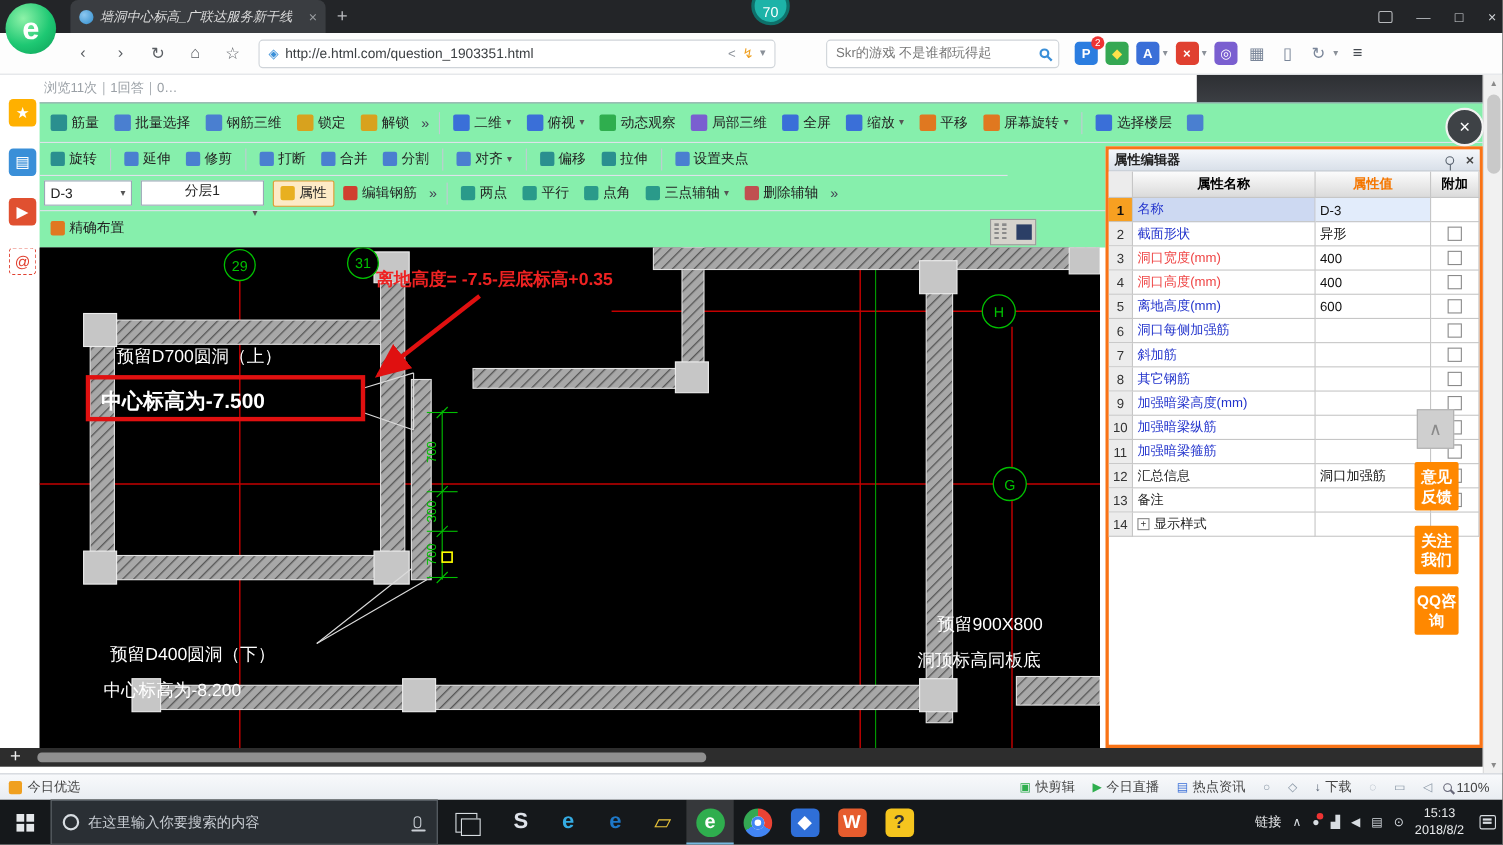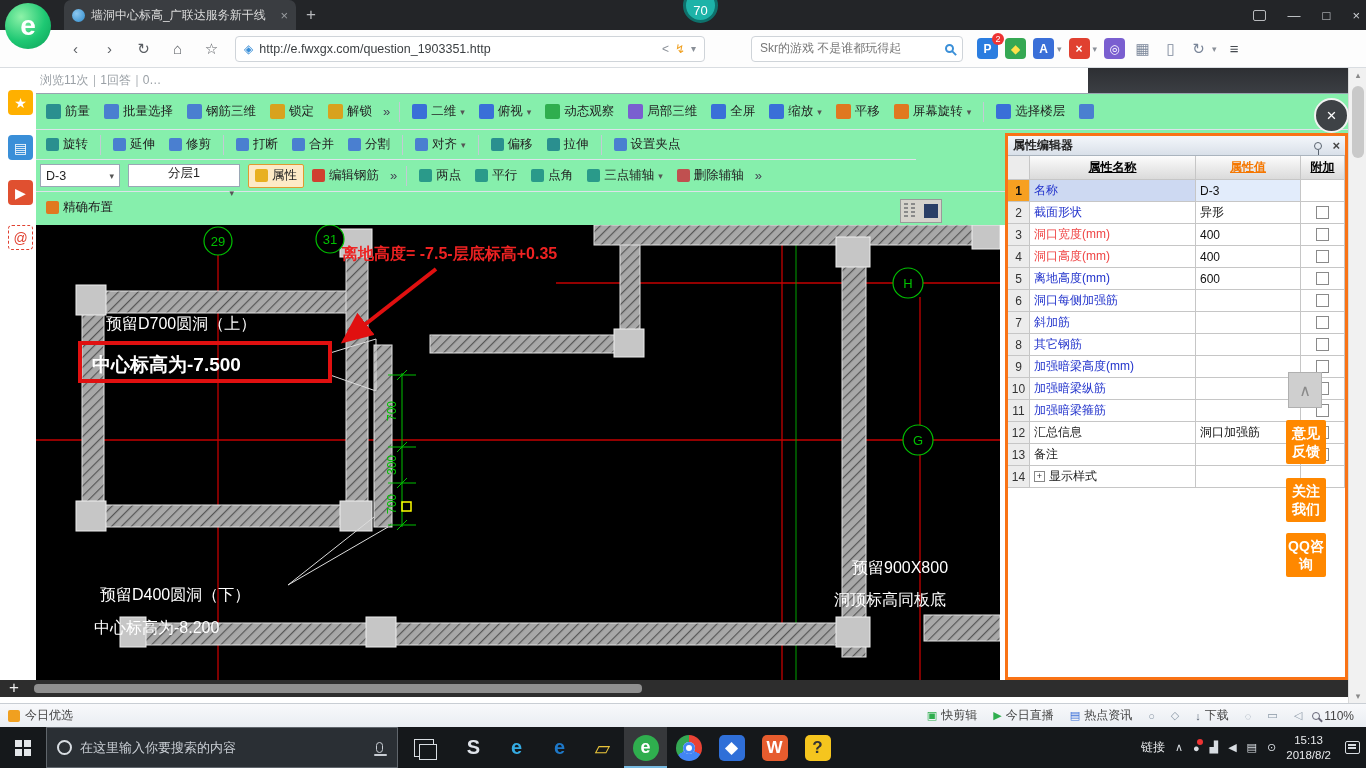--- a/index.html
+++ b/index.html
@@ -1,21 +1,21 @@
 <!DOCTYPE html>
 <html><head>
 <meta charset="utf-8">
 <style>
 *{margin:0;padding:0;box-sizing:border-box;}
 html,body{width:1366px;height:768px;overflow:hidden;background:#000;
   font-family:"Liberation Sans","DejaVu Sans",sans-serif;}
 .screen{position:relative;width:1366px;height:768px;background:#fff;overflow:hidden;}
 
 
-.tabbar{position:absolute;left:0;top:0;width:1366px;height:30px;background:#232528;}
+.tabbar{position:absolute;left:0;top:0;width:1366px;height:30px;background:#232528;font-style:italic;}
 .logo{position:absolute;left:5px;top:3px;width:46px;height:46px;z-index:40;}
 .logo .ring{display:flex;width:46px;height:46px;border-radius:50%;align-items:center;justify-content:center;
   background:radial-gradient(circle at 35% 30%,#8df2a8,#1ec873 55%,#0b9e56);color:#fff;font-size:28px;font-weight:bold;}
 .tab{position:absolute;left:64px;top:0;width:232px;height:30px;background:#3a3d41;border-radius:7px 7px 0 0;
   display:flex;align-items:center;gap:6px;padding:0 8px;color:#dcdcdc;font-size:12px;}
 .favicon{width:13px;height:13px;border-radius:50%;background:radial-gradient(circle at 35% 35%,#8cc7f0,#2f8ccc);flex:none;}
 .tabtitle{flex:1;overflow:hidden;white-space:nowrap;text-overflow:ellipsis;}
 .tabclose{color:#9a9da1;font-size:13px;cursor:default;}
 .newtab{position:absolute;left:306px;top:4px;color:#b8babd;font-size:17px;line-height:22px;}
 .wincontrols{position:absolute;right:6px;top:0;height:30px;display:flex;align-items:center;gap:22px;color:#cfd2d6;font-size:13px;}
@@ -95,21 +95,21 @@
 
 
 .panel{position:absolute;left:1005px;top:65px;width:343px;height:547px;background:#fff;border:3px solid #f97316;z-index:10;}
 .ptitle{height:20px;background:linear-gradient(#f4f7fb,#d9e0e9);border-bottom:1px solid #aab4be;
   display:flex;align-items:center;padding:0 5px;font-size:12px;font-weight:bold;color:#222;}
 .pin{width:8px;height:8px;border:1.5px solid #5a6470;border-radius:50%;position:relative;margin-left:auto;margin-right:10px;}
 .pin::after{content:'';position:absolute;left:2.5px;bottom:-6px;width:1.5px;height:5px;background:#5a6470;}
 .pclose{color:#444;font-size:13px;}
 .phr,.prow{display:grid;grid-template-columns:22px 166px 105px 1fr;font-size:12px;}
 .phr{height:24px;background:linear-gradient(#fcfcfc,#d9d9d9);font-weight:bold;}
-.phr .pc{display:flex;align-items:center;justify-content:center;text-decoration:underline;}
+.phr .pc{display:flex;align-items:center;justify-content:center;}
 .pc{border-right:1px solid #c6c6c6;border-bottom:1px solid #c6c6c6;padding:0 4px;overflow:hidden;white-space:nowrap;
   height:100%;display:flex;align-items:center;}
 .prow{height:22px;}
 .pnum{justify-content:center;background:#ececec;color:#333;padding:0;}
 .pnumsel{background:#f7a021;color:#111;font-weight:bold;}
 .pname.blue{color:#2233cc;}.pname.gray{color:#ef4444;}.pname.black{color:#222;}
 .pselname{background:#cdd9f2;}
 .pval{color:#111;}
 .pselval{background:#e2ecfb;}
 .pattach{justify-content:center;}
@@ -200,21 +200,21 @@
   <div class="badge70">70</div>
 
   <div class="navbar">
     <span class="nbtn">‹</span>
     <span class="nbtn">›</span>
     <span class="nbtn">↻</span>
     <span class="nbtn">⌂</span>
     <span class="nbtn">☆</span>
     <div class="addr">
       <span class="shield">◈</span>
-      <span class="url">http://e.fwxgx.com/question_1903351.http</span>
+      <span class="url">http://e.html.com/question_1903351.html</span>
       <span class="share">&lt;</span>
       <span class="bolt">↯</span>
       <span class="ddg">▾</span>
     </div>
     <div class="searchbox">
       <span class="stext">Skr的游戏 不是谁都玩得起</span>
       <span class="smag"></span>
     </div>
     <div class="plugins" id="plugins">
         <span class="plug" style="background: rgb(43, 125, 224); color: rgb(255, 255, 255);">P<span class="pbadge">2</span></span>

